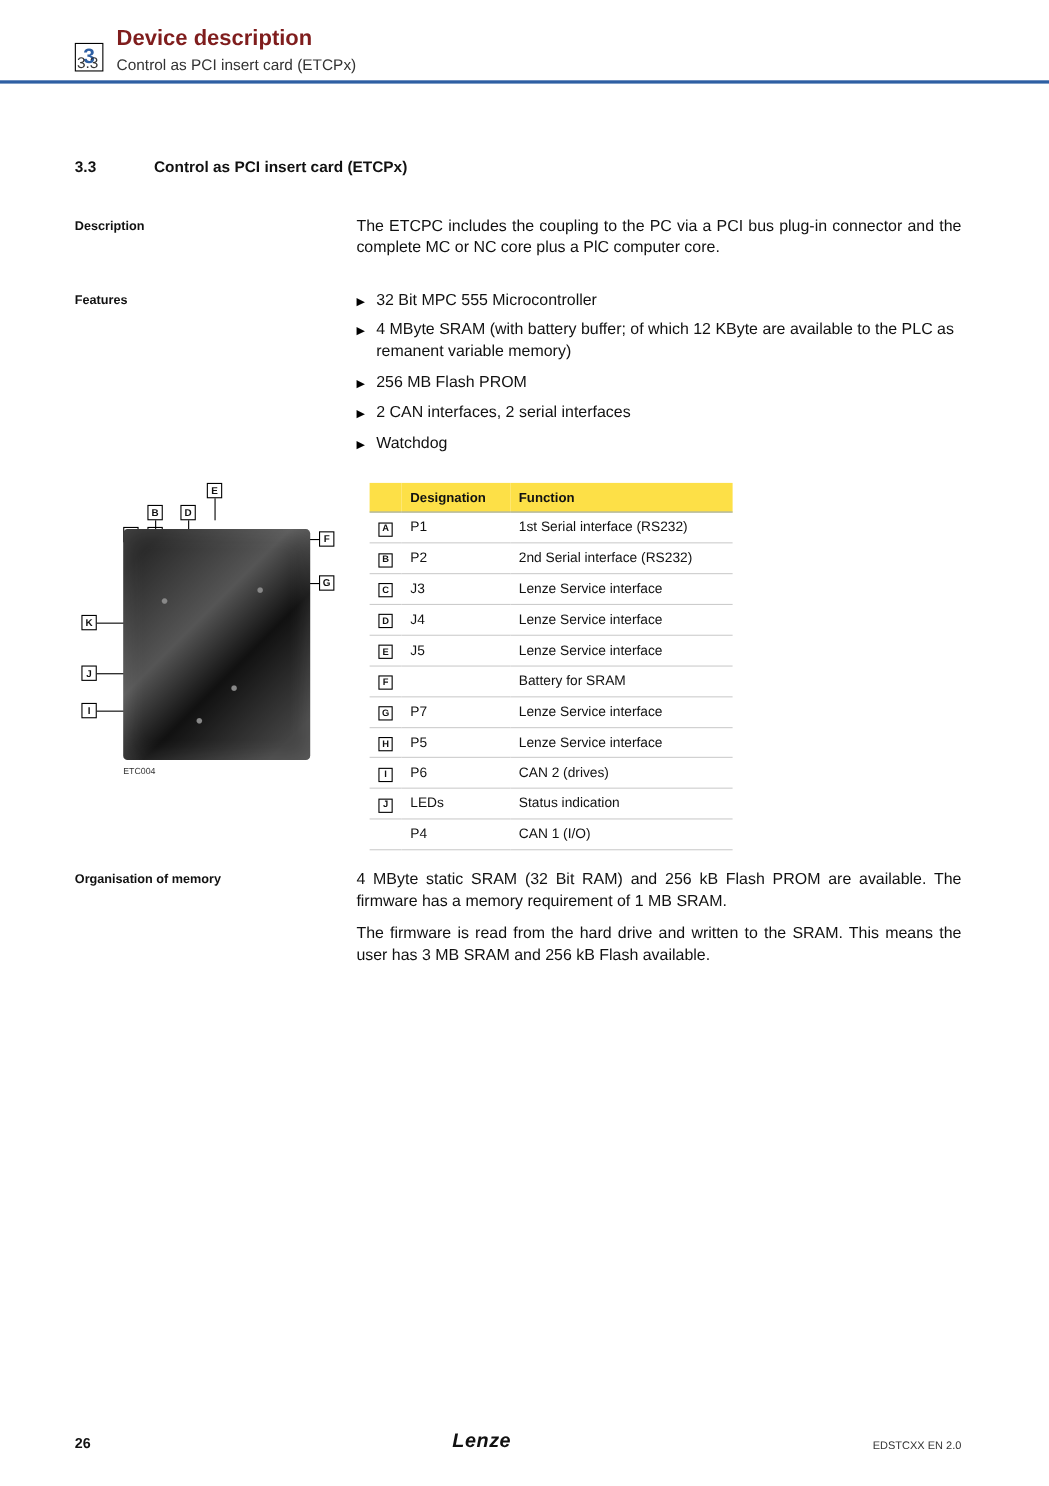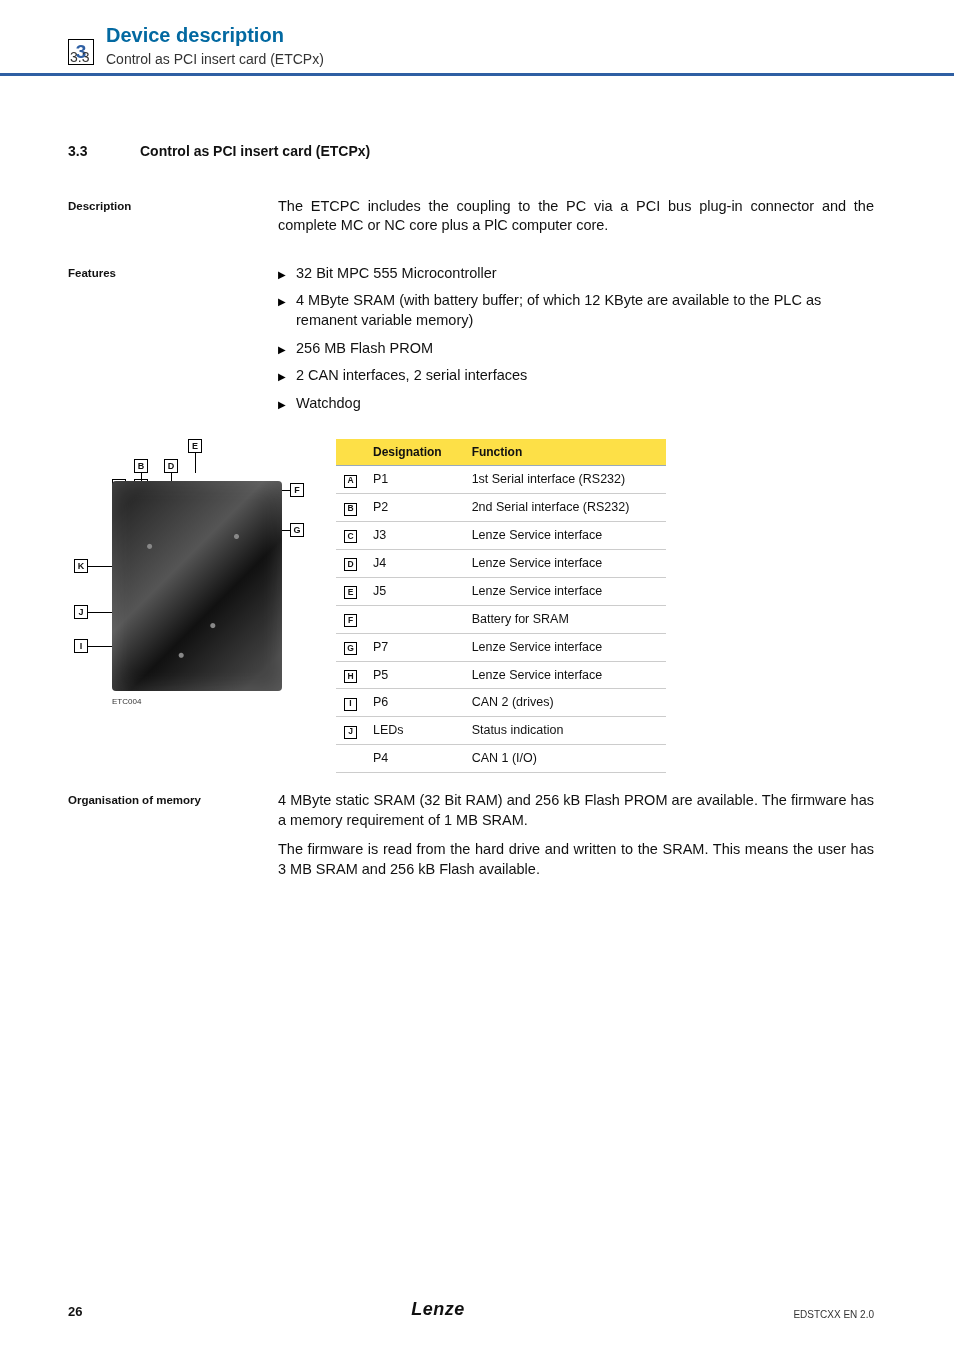--- a/index.html
+++ b/index.html
@@ -22,30 +22,30 @@
   }
   .chap-box {
     width: 26px; height: 26px;
     border: 1px solid #000;
     display: flex; align-items: center; justify-content: center;
     font-weight: bold; font-size: 19px; color: #2e5fa3;
     position: relative;
     top: -4px;
   }
   .header-titles { display: flex; flex-direction: column; }
-  .chapter-title { font-size: 20px; font-weight: bold; color: #0369a1; }
+  .chapter-title { font-size: 20px; font-weight: bold; color: #7f1d1d; }
   .section-subtitle { font-size: 14px; color: #333; margin-top: 1px; }
   .subsection-num { position: absolute; left: 70px; top: 48px; font-size: 14px; color: #333; }
 
   .content { padding: 40px 80px 0 68px; }
   .sec-heading-row { display: flex; gap: 34px; margin: 26px 0 36px 0; }
   .sec-num { font-weight: bold; font-size: 14px; width: 38px; }
   .sec-title { font-weight: bold; font-size: 14px; }
 
-  .row { display: flex; margin-bottom: 18px; }
+  .row { display: flex; margin-bottom: 18px; gap: 46px; }
   .label-col { width: 210px; flex-shrink: 0; font-size: 11.5px; font-weight: bold; padding-top: 2px; }
   .body-col { flex: 1; font-size: 14.5px; }
   .body-col p { margin-bottom: 10px; text-align: justify; }
 
   ul.features { list-style: none; padding: 0; }
   ul.features li { position: relative; padding-left: 18px; margin-bottom: 8px; }
   ul.features li::before {
     content: "▶"; font-size: 10px; position: absolute; left: 0; top: 4px; color: #000;
   }
 

